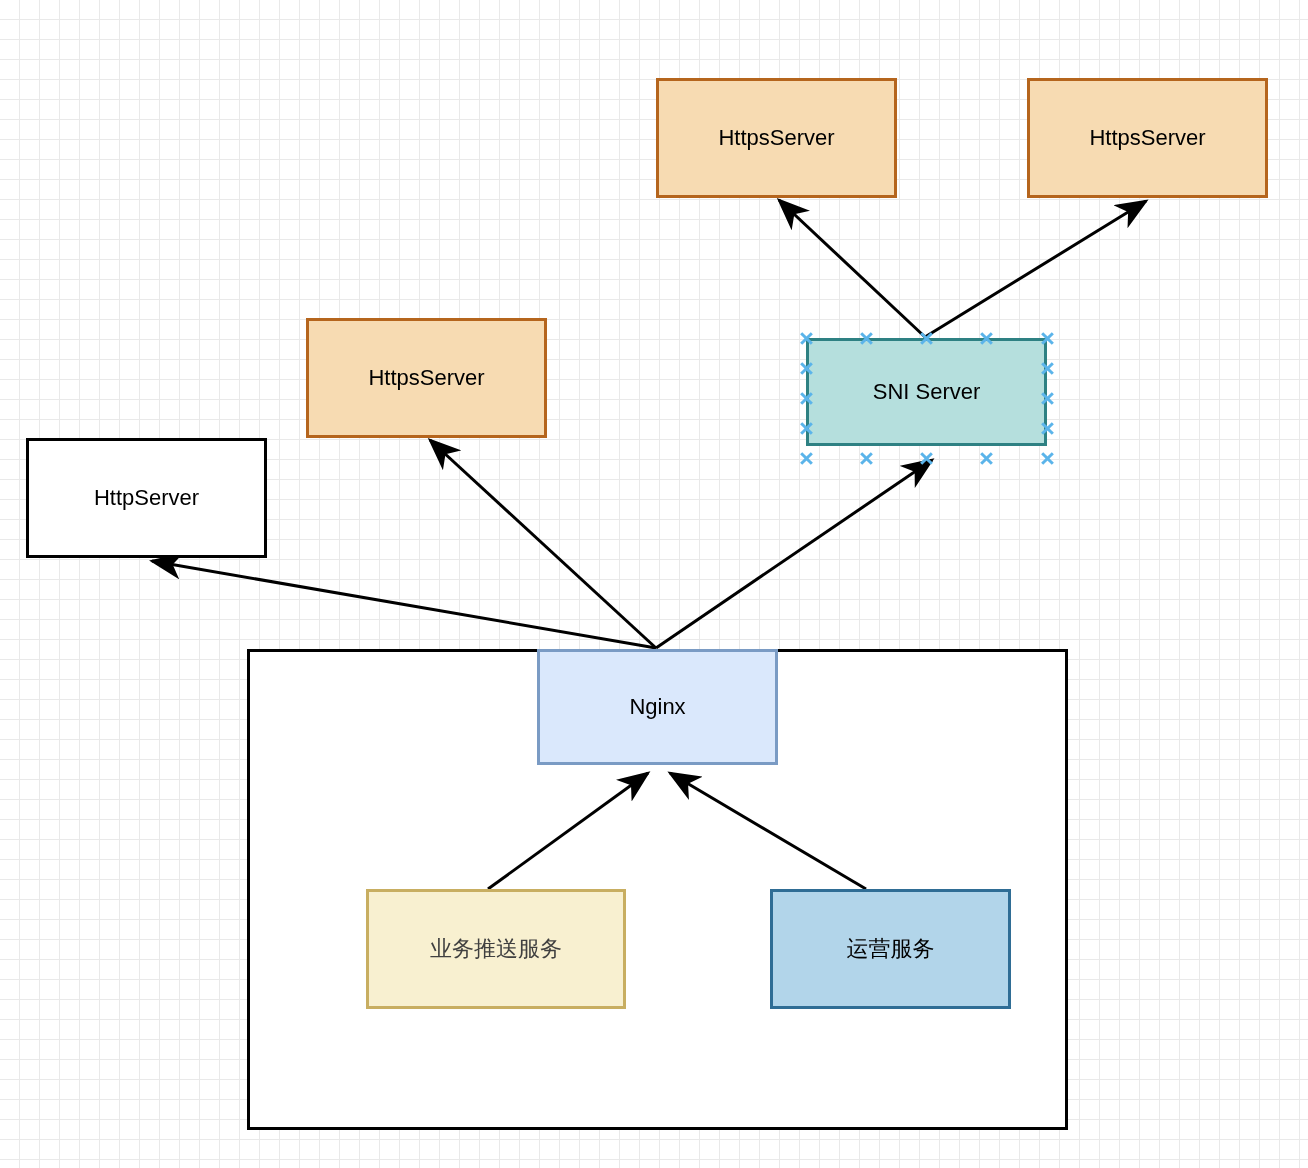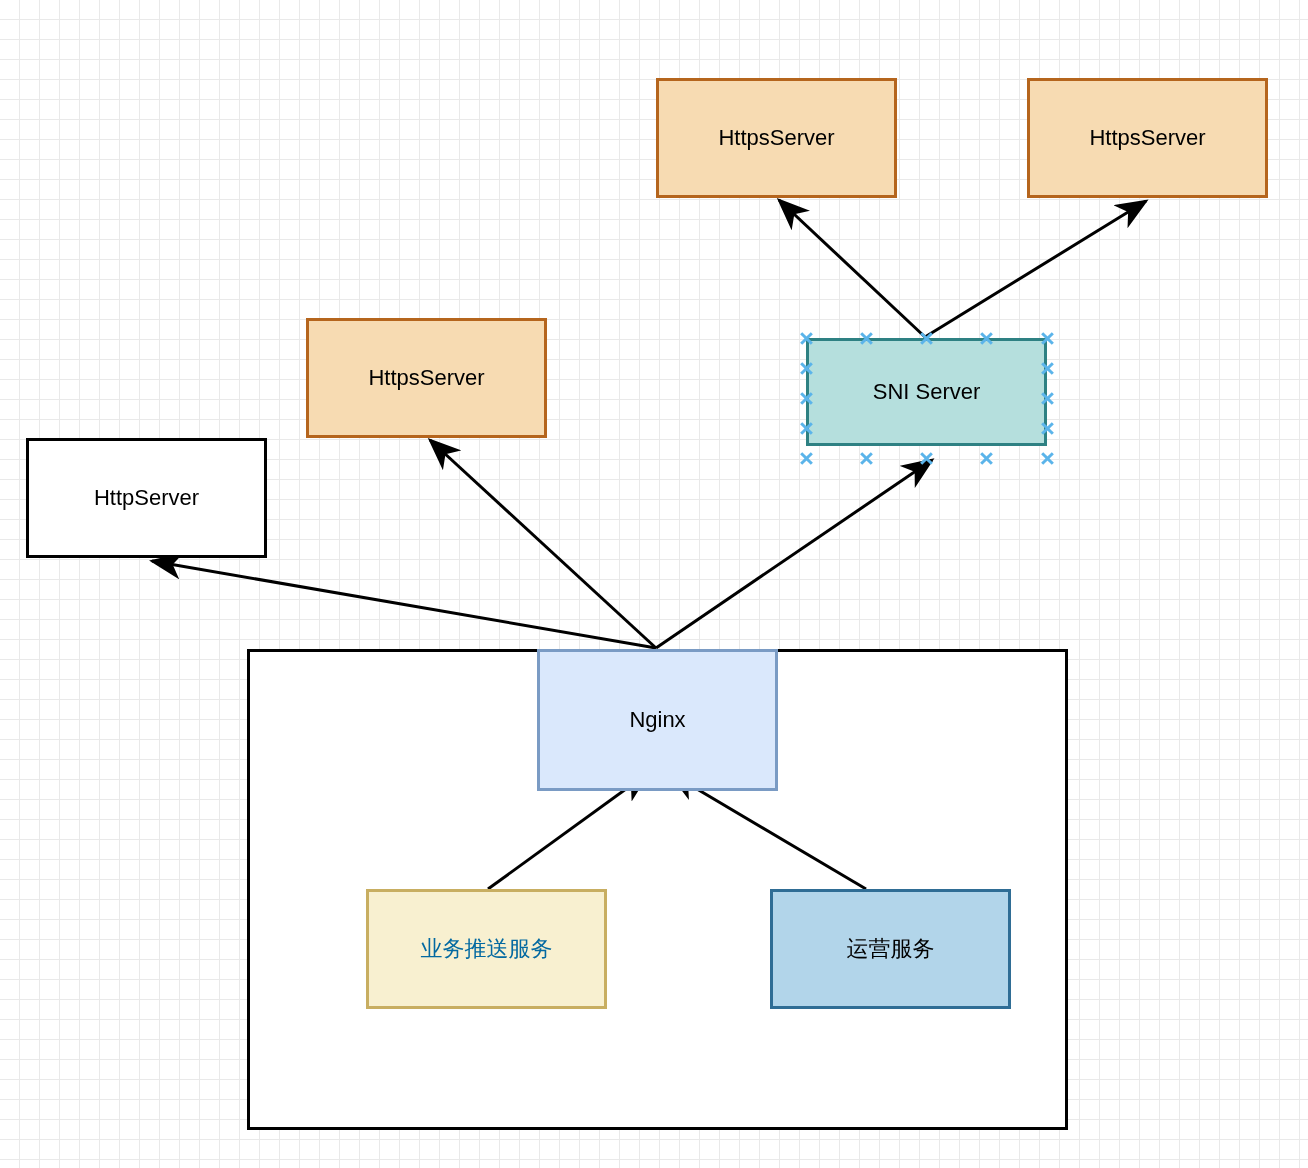--- a/index.html
+++ b/index.html
@@ -111,24 +111,24 @@
       </div>
       <div class="node" style="left: 306px; top: 318px; width: 241px; height: 120px; background: rgb(247, 219, 178); border: 3px solid rgb(181, 101, 29); color: rgb(0, 0, 0);">
         <span class="node-label">HttpsServer</span>
       </div>
       <div class="node" style="left: 806px; top: 338px; width: 241px; height: 108px; background: rgb(181, 223, 221); border: 3px solid rgb(46, 129, 131); color: rgb(0, 0, 0);">
         <span class="node-label">SNI Server</span>
       </div>
       <div class="node" style="left: 26px; top: 438px; width: 241px; height: 120px; background: rgb(255, 255, 255); border: 3px solid rgb(0, 0, 0); color: rgb(0, 0, 0);">
         <span class="node-label">HttpServer</span>
       </div>
-      <div class="node" style="left: 537px; top: 649px; width: 241px; height: 142px; background: rgb(218, 232, 252); border: 3px solid rgb(122, 155, 196); color: rgb(0, 0, 0);">
+      <div class="node" style="left: 537px; top: 649px; width: 241px; height: 116px; background: rgb(218, 232, 252); border: 3px solid rgb(122, 155, 196); color: rgb(0, 0, 0);">
         <span class="node-label">Nginx</span>
       </div>
-      <div class="node" style="left: 366px; top: 889px; width: 241px; height: 120px; background: rgb(248, 240, 208); border: 3px solid rgb(200, 174, 97); color: #0369a1;">
+      <div class="node" style="left: 366px; top: 889px; width: 260px; height: 120px; background: rgb(248, 240, 208); border: 3px solid rgb(200, 174, 97); color: #404040;">
         <span class="node-label">业务推送服务</span>
       </div>
       <div class="node" style="left: 770px; top: 889px; width: 241px; height: 120px; background: rgb(178, 213, 234); border: 3px solid rgb(47, 109, 149); color: rgb(0, 0, 0);">
         <span class="node-label">运营服务</span>
       </div>
     </div>
 
   <div class="handles" id="handleLayer">
       <div class="handle" style="left: 806px; top: 338px;"></div>
       <div class="handle" style="left: 866px; top: 338px;"></div>

